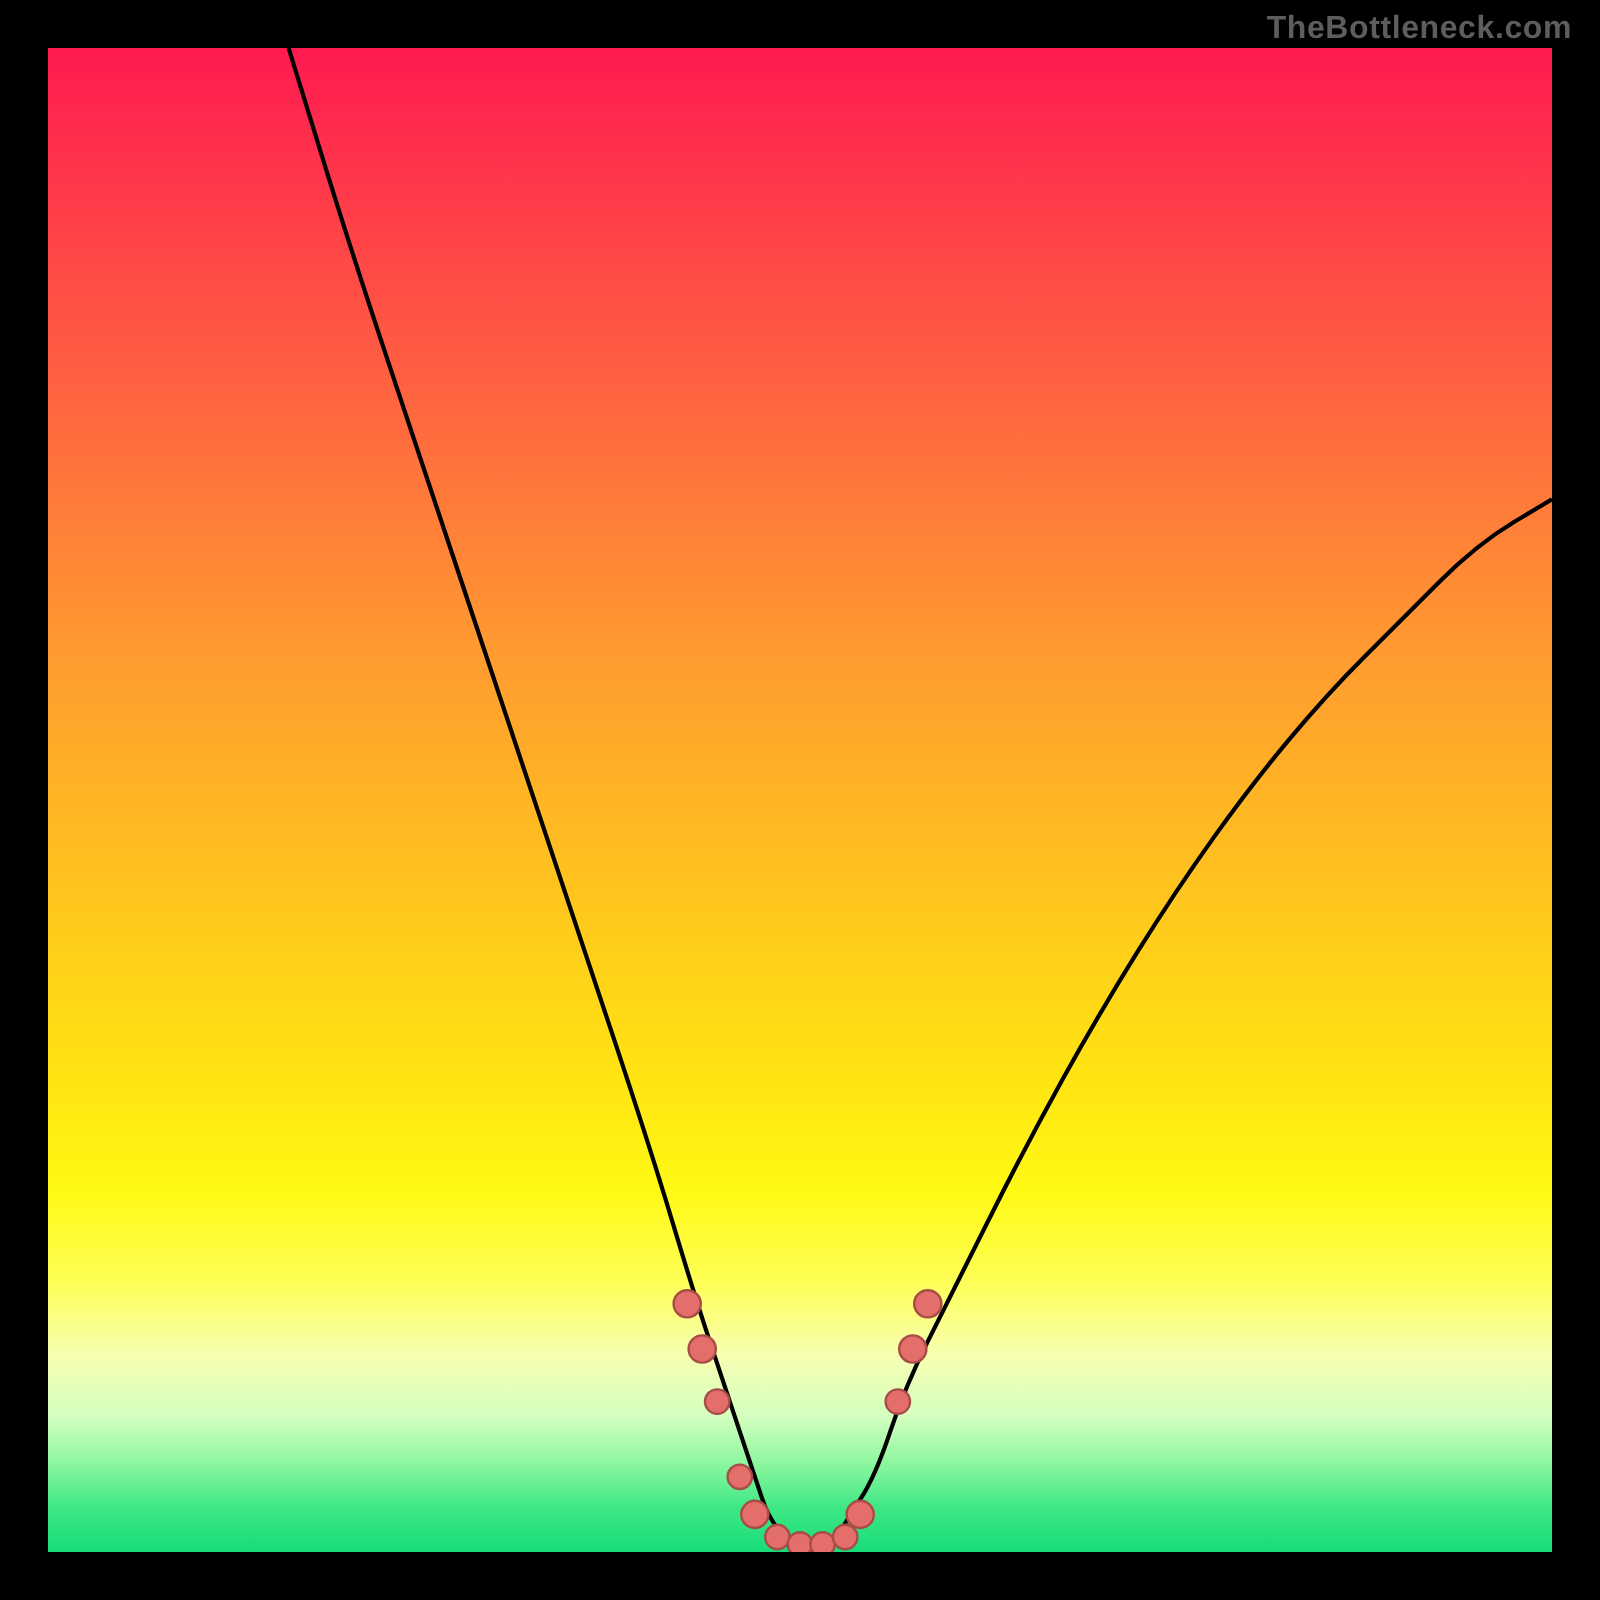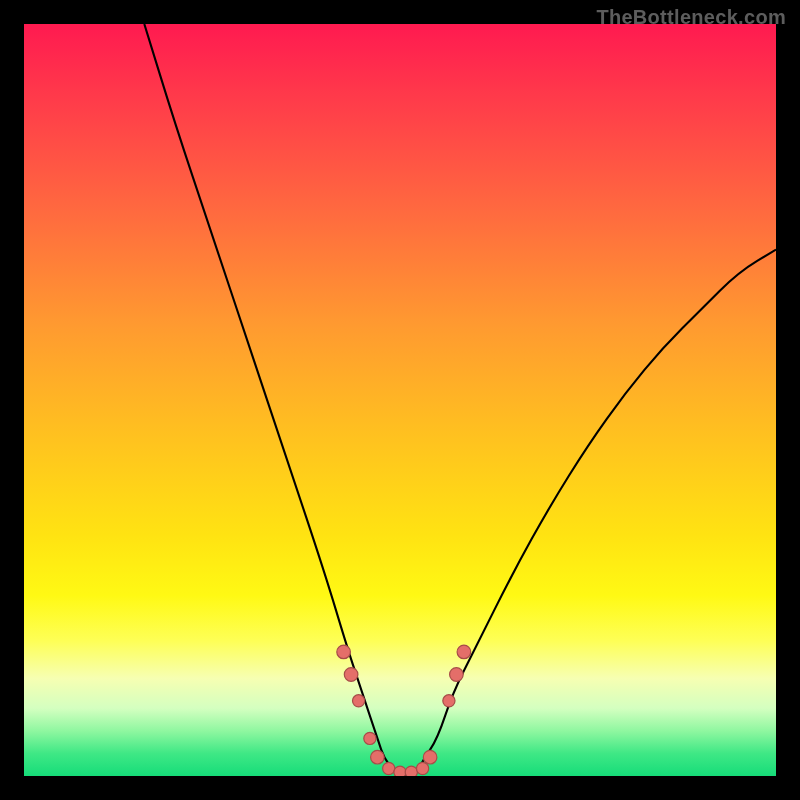--- a/index.html
+++ b/index.html
@@ -37,21 +37,21 @@
       #8ff7a0 94%,
       #3fe885 97%,
       #16dc79 100%
     );
   }
   .watermark {
     position: absolute;
     top: 6px;
     right: 14px;
     color: #5d5d5d;
-    font-size: 20px;
+    font-size: 16px;
     font-weight: 600;
     letter-spacing: 0.3px;
     font-family: Arial, Helvetica, sans-serif;
   }
   svg.plot {
     position: absolute;
     inset: 0;
   }
   .curve {
     fill: none;

